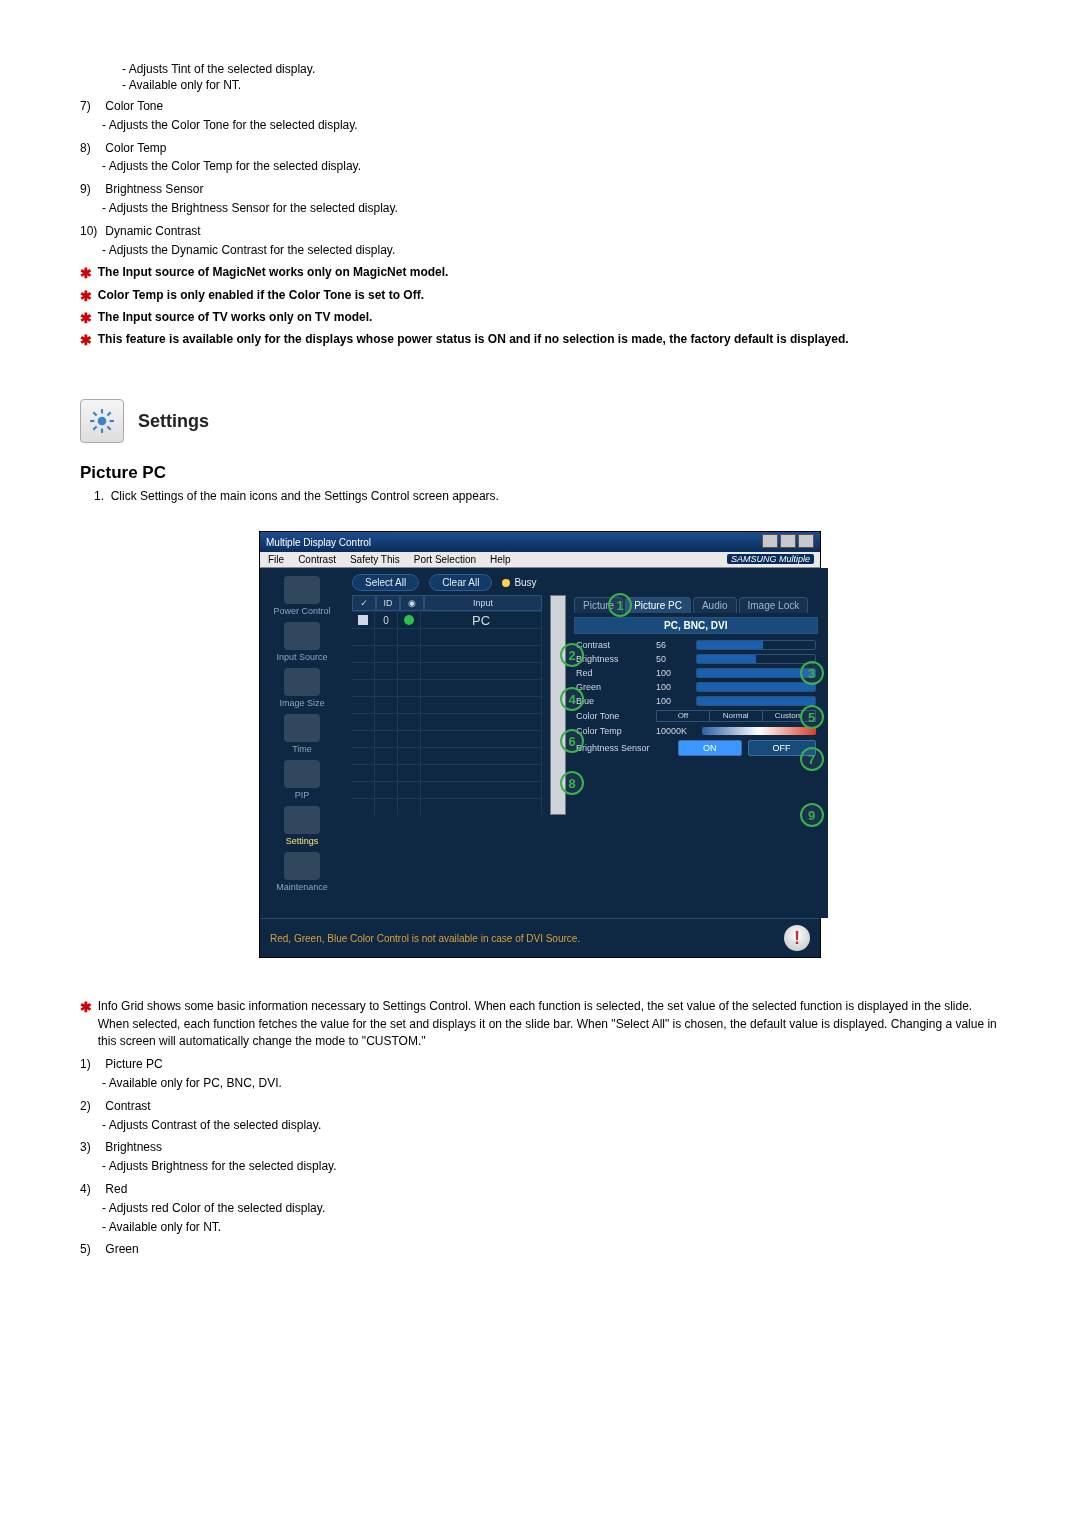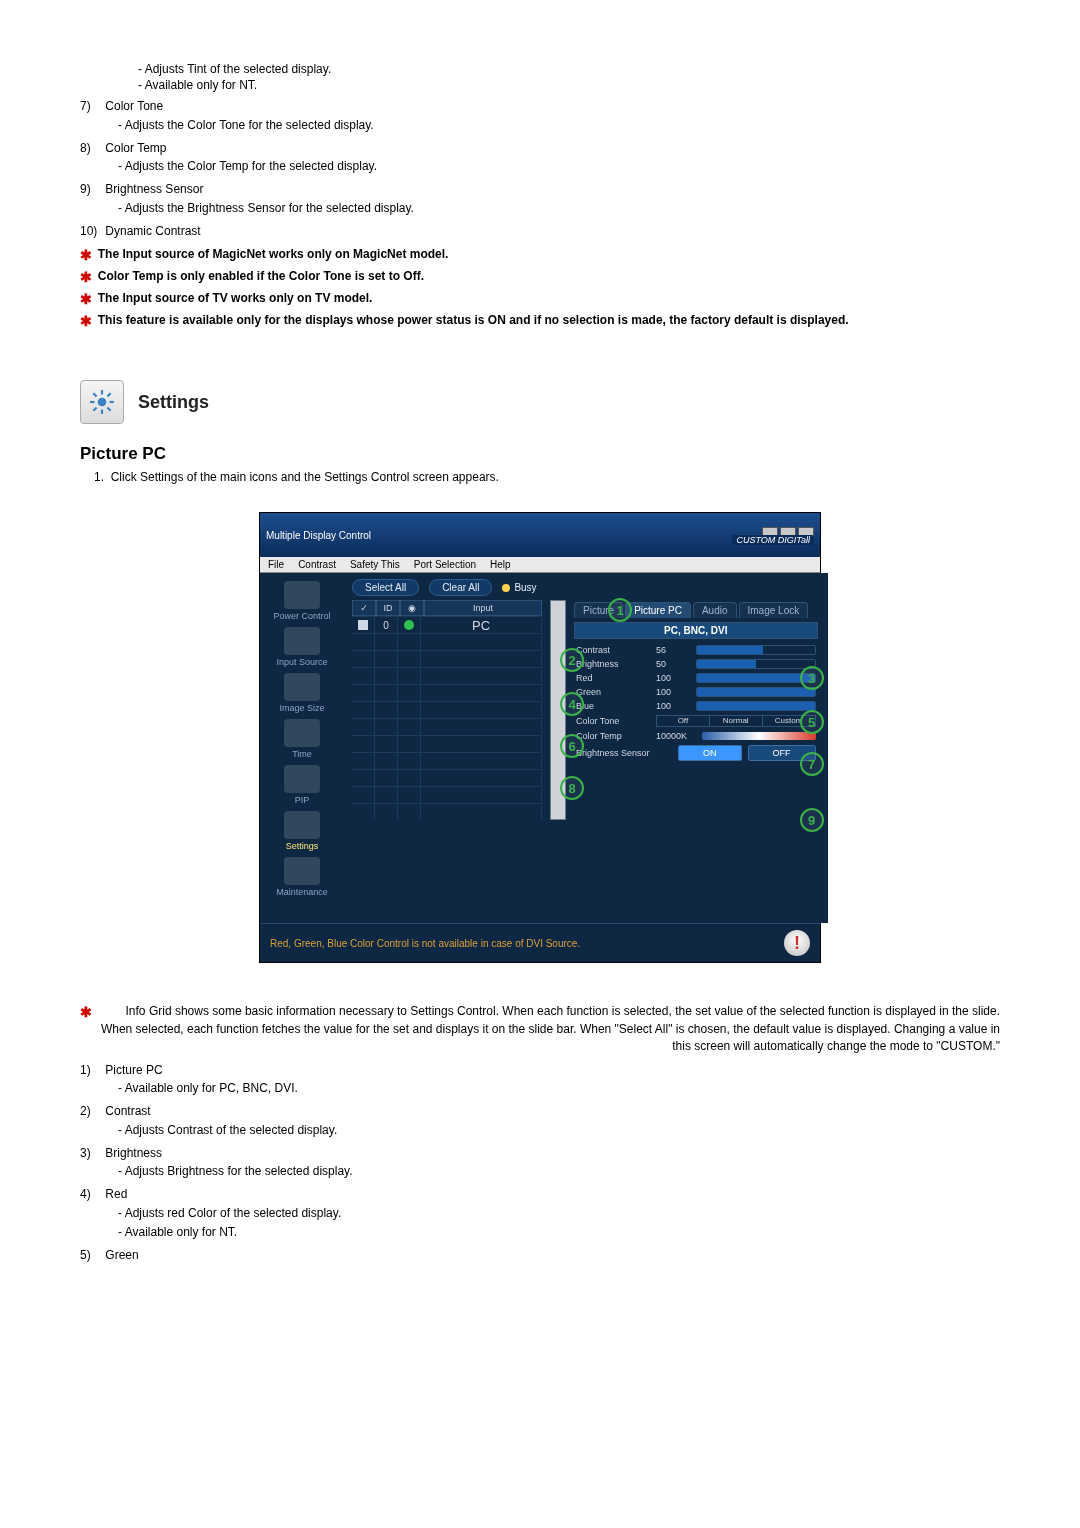--- a/index.html
+++ b/index.html
@@ -1,36 +1,36 @@
 <!DOCTYPE html>
 <html><head>
 <meta charset="utf-8">
 <style>
   html,body{margin:0;padding:0;background:#fff;font-family:Verdana,Arial,Helvetica,sans-serif;color:#000;font-size:12px;}
   .page{width:1080px;min-height:1528px;background:#fff;position:relative;padding:60px 80px 40px 80px;box-sizing:border-box;}
   .indent{padding-left:20px;}
   .list-item{margin:6px 0;line-height:1.4;}
   .list-num{display:inline-block;width:22px;vertical-align:top;}
   .list-body{display:inline-block;width:780px;vertical-align:top;}
-  .sub{padding-left:22px;margin:2px 16px;}
+  .sub{padding-left:22px;margin:2px 0;}
   .star-row{margin:4px 0 4px 0;display:flex;align-items:flex-start;}
   .star{color:#d00000;font-weight:bold;font-size:14px;margin-right:6px;line-height:1.3;flex:0 0 auto;}
-  .star-text{font-weight:bold;line-height:1.45;text-align:right;}
+  .star-text{font-weight:bold;line-height:1.45;}
   .plain-star .star-text{font-weight:normal;}
   .section-header{display:flex;align-items:center;margin-top:50px;margin-bottom:20px;}
   .section-icon{width:42px;height:42px;border:1px solid #aaa;background:linear-gradient(#f5f5f5,#ddd);border-radius:4px;margin-right:14px;display:flex;align-items:center;justify-content:center;}
   .section-icon svg{width:26px;height:26px;}
   .section-title{font-size:18px;font-weight:bold;color:#222;}
   .sub-title{font-size:17px;font-weight:bold;color:#000;margin:18px 0 6px 0;}
   .step{margin:4px 0 20px 14px;}
 
   
   .mock-wrap{display:flex;justify-content:center;margin:28px 0 40px 0;}
   .mock{width:560px;background:#0b1e33;border:1px solid #000;font-family:Tahoma,Arial,sans-serif;font-size:10px;color:#cfd9e6;}
-  .mock-title{background:linear-gradient(#1e4e8f,#0a2c5a);color:#fff;padding:14px 6px;display:flex;justify-content:space-between;align-items:center;}
+  .mock-title{background:linear-gradient(#1e4e8f,#0a2c5a);color:#fff;padding:2px 6px;display:flex;justify-content:space-between;align-items:center;}
   .win-btns span{display:inline-block;width:14px;height:12px;background:#c8c8c8;margin-left:2px;border:1px solid #555;}
   .mock-menu{background:#e9e9e9;color:#000;padding:2px 8px;display:flex;gap:14px;border-bottom:1px solid #888;}
   .mock-menu span{cursor:default;}
   .mock-body{display:flex;background:#0e2742;position:relative;min-height:350px;}
   .mock-side{width:100px;background:#0e2742;padding:8px 0;display:flex;flex-direction:column;align-items:center;gap:6px;}
   .side-item{width:84px;text-align:center;font-size:9px;color:#8aa4c4;}
   .side-icon{width:36px;height:28px;margin:0 auto 2px;background:rgba(255,255,255,.15);border-radius:4px;}
   .side-item.sel{color:#ffe47a;}
   .mock-main{flex:1;background:#0e2742;padding:6px 10px 0 0;}
   .top-row{display:flex;align-items:center;gap:10px;margin:0 0 4px 8px;}
@@ -97,20 +97,21 @@
       <div class="sub indent">- Adjusts the Color Temp for the selected display.</div>
     </div>
     <div class="list-item">
       <span class="list-num">9)</span>
       <span class="list-body">Brightness Sensor</span>
       <div class="sub indent">- Adjusts the Brightness Sensor for the selected display.</div>
     </div>
     <div class="list-item">
       <span class="list-num">10)</span>
       <span class="list-body">Dynamic Contrast</span>
+      <div class="sub indent">- Adjusts the Dynamic Contrast for the selected display.</div>
     </div>
   </div>
 
   <div class="star-row">
       <span class="star">✱</span>
       <span class="star-text">The Input source of MagicNet works only on MagicNet model.</span>
     </div>
   <div class="star-row">
       <span class="star">✱</span>
       <span class="star-text">Color Temp is only enabled if the Color Tone is set to Off.</span>
@@ -152,21 +153,21 @@
         <span>Multiple Display Control</span>
         <span class="win-btns"><span></span><span></span><span></span></span>
       </div>
       <div class="mock-menu">
         <span>File</span>
         <span>Contrast</span>
         <span>Safety This</span>
         <span>Port Selection</span>
         <span>Help</span>
       </div>
-      <span class="brand">CUSTOM DIGITall</span>
+      <span class="brand">SAMSUNG Multiple</span>
       <div class="mock-body">
         <div class="mock-side">
           <div class="side-item"><div class="side-icon"></div><span>Power Control</span></div>
           <div class="side-item"><div class="side-icon"></div><span>Input Source</span></div>
           <div class="side-item"><div class="side-icon"></div><span>Image Size</span></div>
           <div class="side-item"><div class="side-icon"></div><span>Time</span></div>
           <div class="side-item"><div class="side-icon"></div><span>PIP</span></div>
           <div class="side-item sel"><div class="side-icon"></div><span>Settings</span></div>
           <div class="side-item"><div class="side-icon"></div><span>Maintenance</span></div>
         </div>

